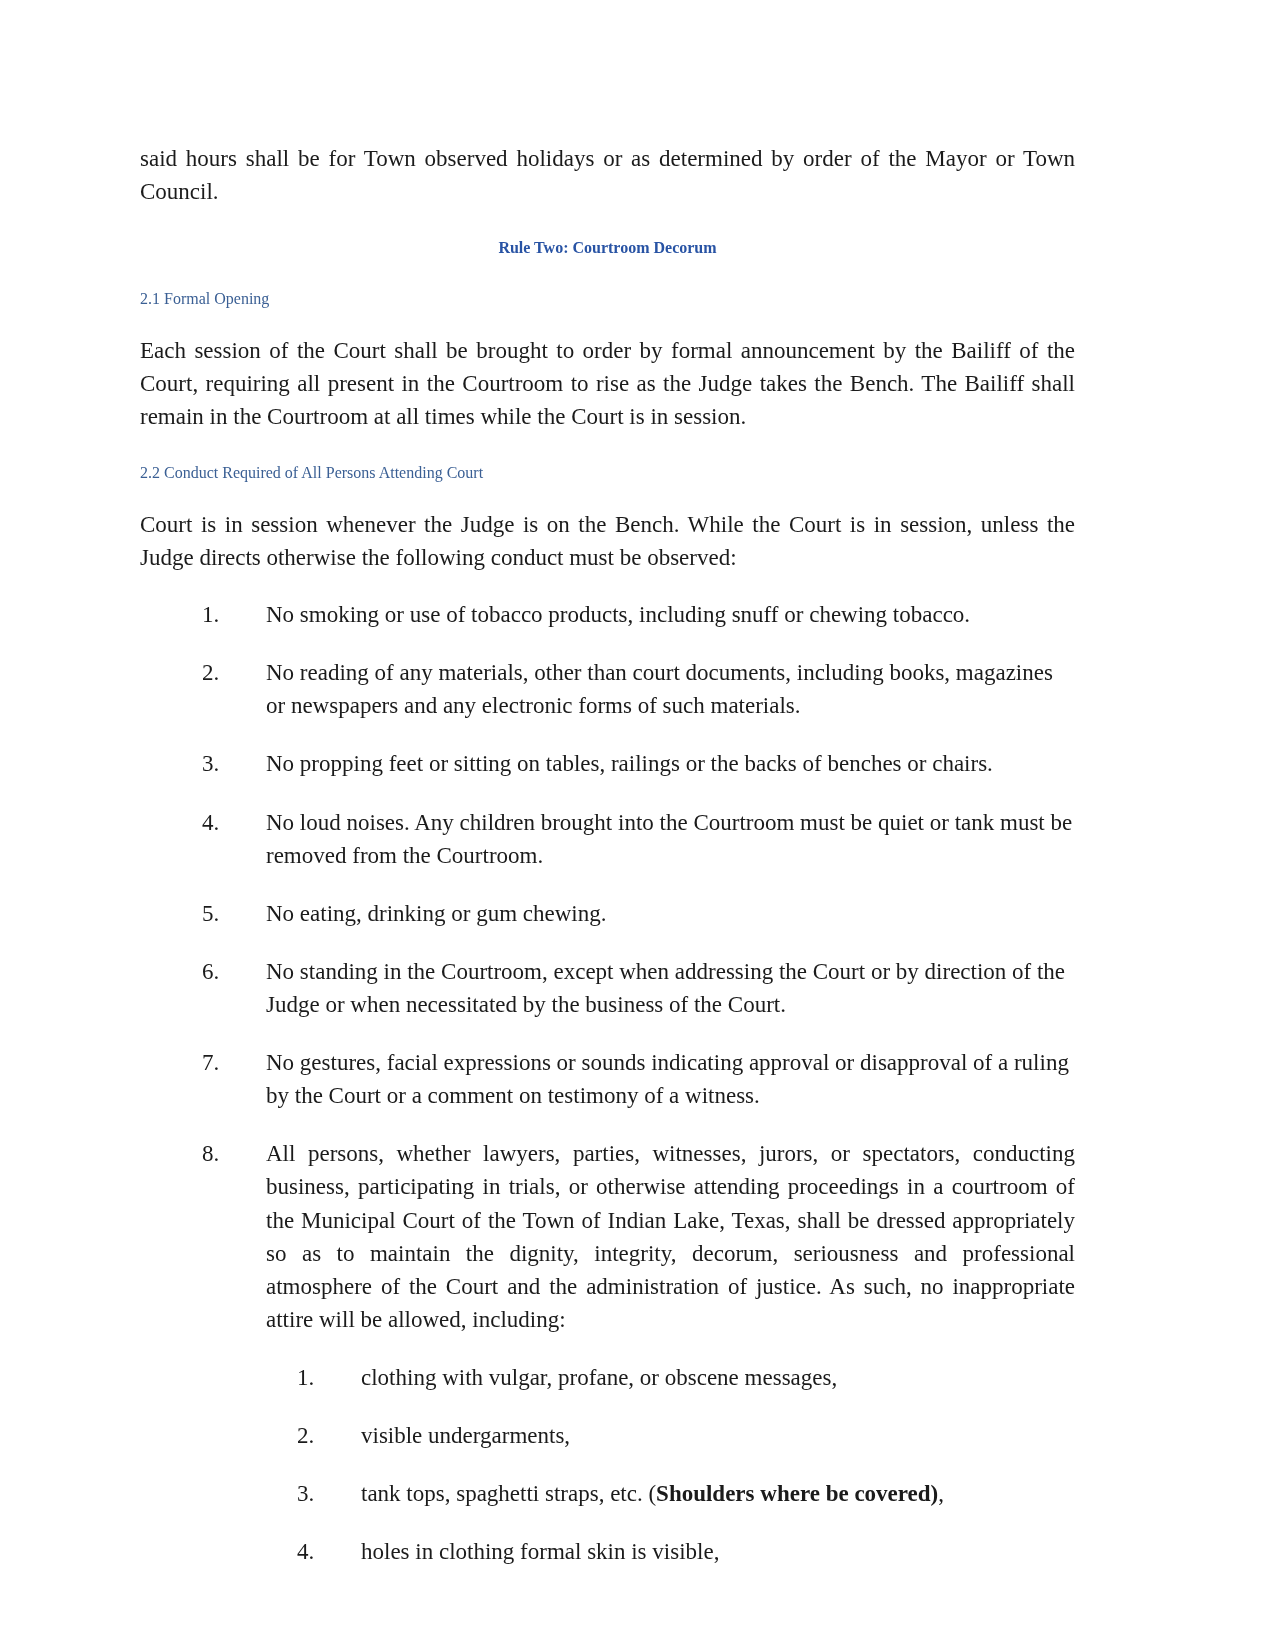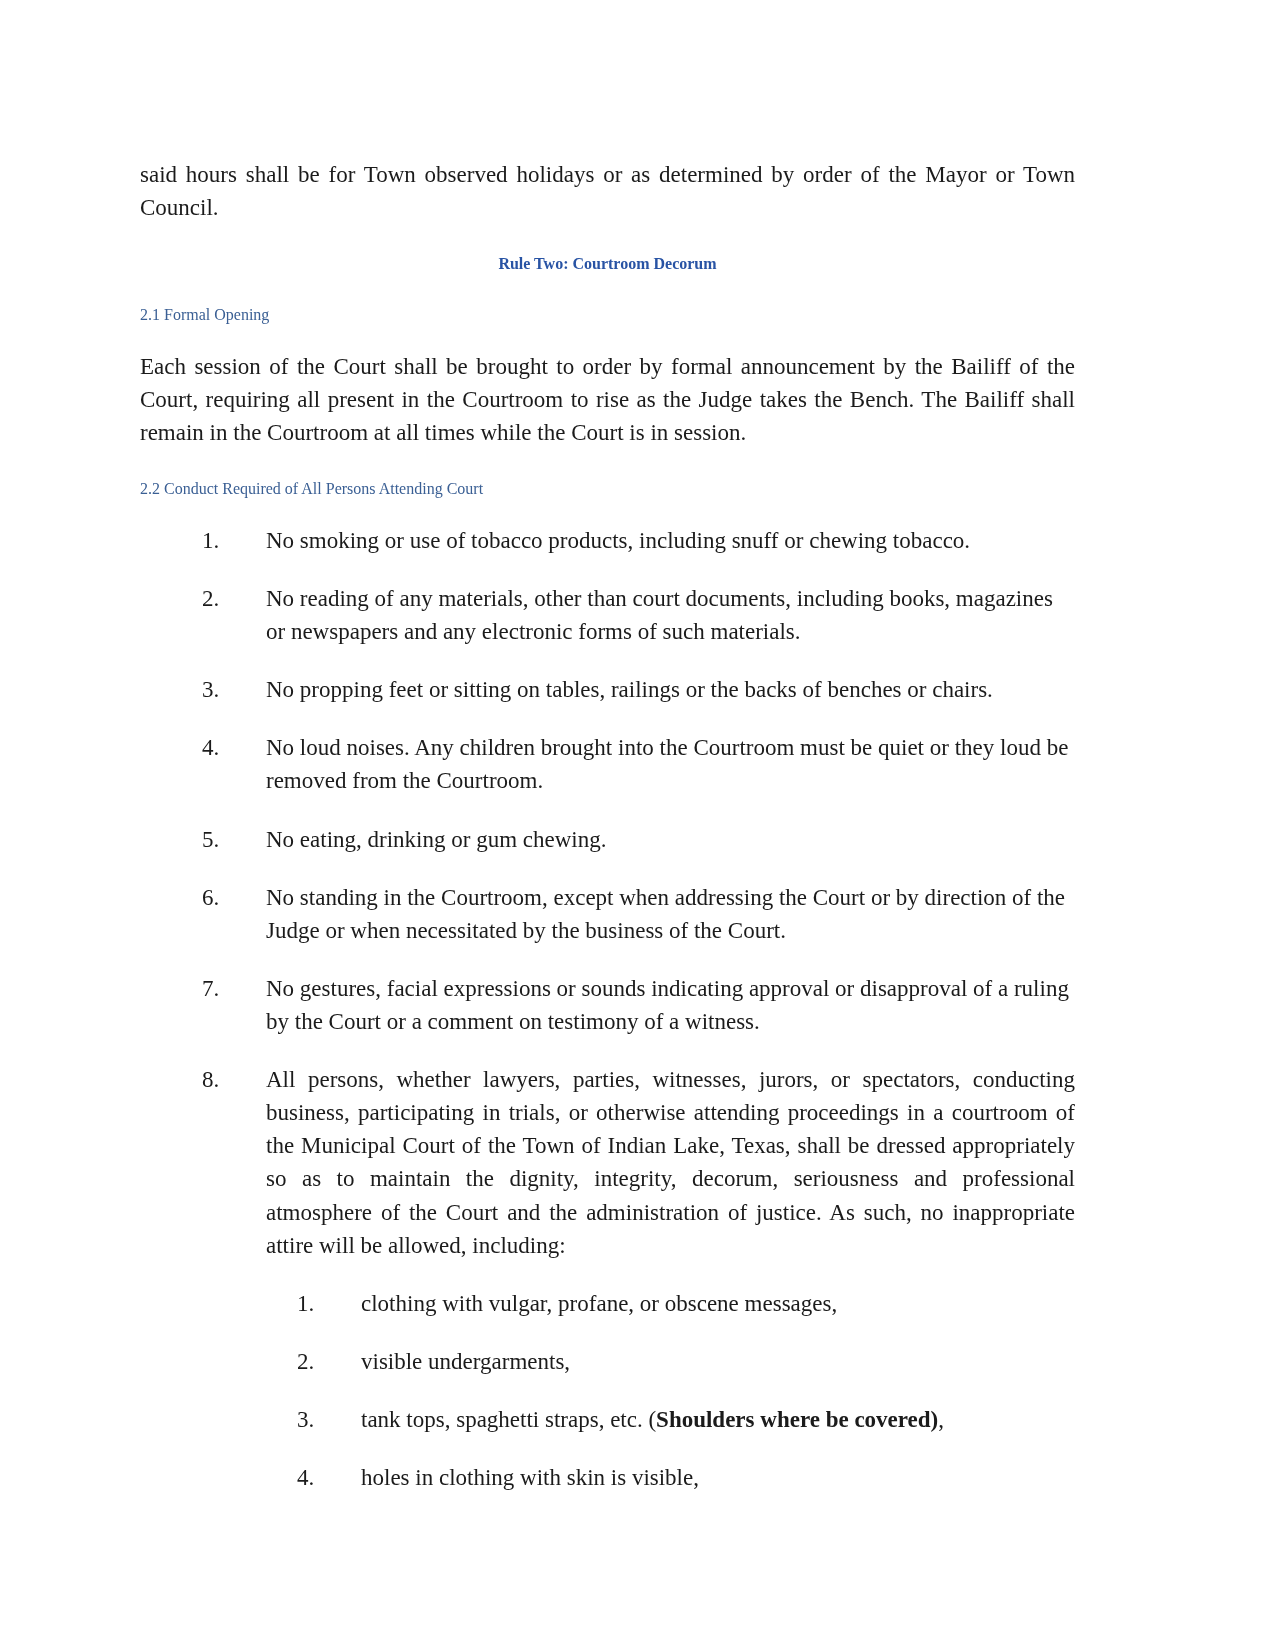--- a/index.html
+++ b/index.html
@@ -15,21 +15,21 @@
     position: relative;
     width: 1275px;
     min-height: 1650px;
     box-sizing: border-box;
     padding: 142px 200px 60px 140px;
     background: #ffffff;
   }
   .body-text {
     font-size: 23px;
     line-height: 1.44;
-    margin: 16px 0 24px 0;
+    margin: 0 0 24px 0;
     text-align: justify;
   }
   .rule-heading {
     font-size: 16px;
     line-height: 1.3;
     font-weight: bold;
     color: #2853a4;
     text-align: center;
     margin: 30px 0 28px 0;
   }
@@ -82,41 +82,42 @@
   <p class="body-text">said hours shall be for Town observed holidays or as determined by order of the Mayor or Town Council.</p>
 
   <h1 class="rule-heading">Rule Two: Courtroom Decorum</h1>
 
   <h2 class="section-heading">2.1 Formal Opening</h2>
 
   <p class="body-text">Each session of the Court shall be brought to order by formal announcement by the Bailiff of the Court, requiring all present in the Courtroom to rise as the Judge takes the Bench. The Bailiff shall remain in the Courtroom at all times while the Court is in session.</p>
 
   <h2 class="section-heading">2.2 Conduct Required of All Persons Attending Court</h2>
 
+  <p class="body-text">Court is in session whenever the Judge is on the Bench. While the Court is in session, unless the Judge directs otherwise the following conduct must be observed:</p>
 
   <div class="list main-list">
 
     <div class="list-item">
       <span class="num">1.</span>
       <span class="item-text">No smoking or use of tobacco products, including snuff or chewing tobacco.</span>
     </div>
 
     <div class="list-item">
       <span class="num">2.</span>
       <span class="item-text">No reading of any materials, other than court documents, including books, magazines or newspapers and any electronic forms of such materials.</span>
     </div>
 
     <div class="list-item">
       <span class="num">3.</span>
       <span class="item-text">No propping feet or sitting on tables, railings or the backs of benches or chairs.</span>
     </div>
 
     <div class="list-item">
       <span class="num">4.</span>
-      <span class="item-text">No loud noises. Any children brought into the Courtroom must be quiet or they loud be removed from the Courtroom.</span>
+      <span class="item-text">No loud noises. Any children brought into the Courtroom must be quiet or tank must be removed from the Courtroom.</span>
     </div>
 
     <div class="list-item">
       <span class="num">5.</span>
       <span class="item-text">No eating, drinking or gum chewing.</span>
     </div>
 
     <div class="list-item">
       <span class="num">6.</span>
       <span class="item-text">No standing in the Courtroom, except when addressing the Court or by direction of the Judge or when necessitated by the business of the Court.</span>
@@ -146,18 +147,18 @@
       <span class="item-text">visible undergarments,</span>
     </div>
 
     <div class="list-item">
       <span class="num">3.</span>
       <span class="item-text"><span>tank tops, spaghetti straps, etc. (</span><span class="bold-inline">Shoulders where be covered)</span><span>,</span></span>
     </div>
 
     <div class="list-item">
       <span class="num">4.</span>
-      <span class="item-text">holes in clothing with skin is visible,</span>
+      <span class="item-text">holes in clothing formal skin is visible,</span>
     </div>
 
   </div>
 
 </div>
 
 </body></html>

